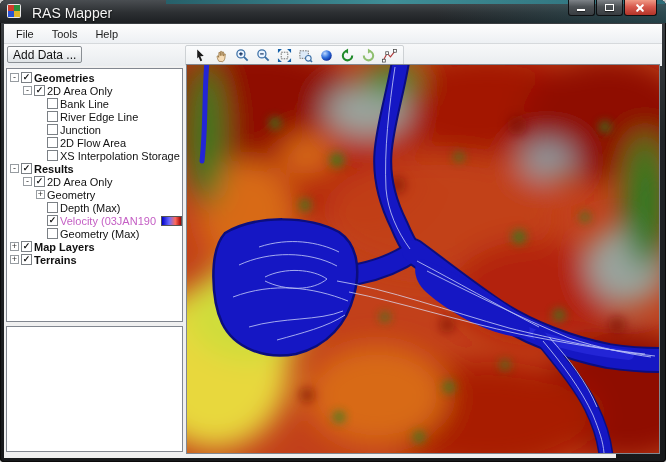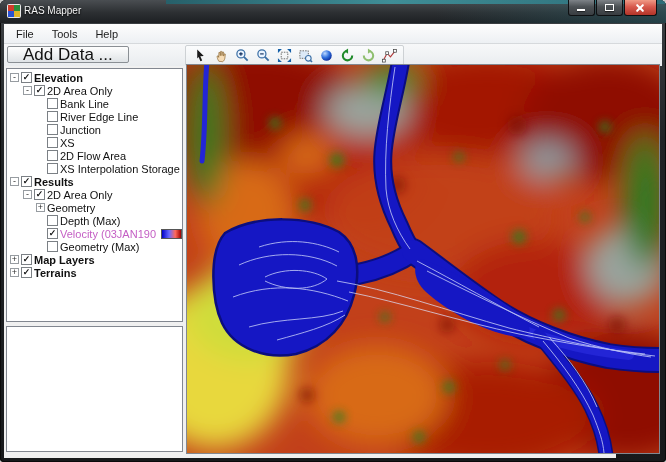--- a/index.html
+++ b/index.html
@@ -7,38 +7,38 @@
     border-radius:6px 6px 4px 4px;overflow:hidden;font-family:"Liberation Sans",sans-serif;
     box-shadow:0 0 0 1px #0a0a0a inset;}
   
   .glass-strip{position:absolute;left:166px;top:0;width:500px;height:4px;
     background:linear-gradient(90deg,#27606a,#3f8d96 45%,#2d6d78);z-index:6;}
   .titlebar{position:absolute;left:0;top:0;right:0;height:23px;
     background:linear-gradient(180deg,#4a4e52,#2c2f32 55%,#1d2023);}
   .titlebar::after{content:"";position:absolute;right:0;top:0;width:230px;height:100%;
     background:linear-gradient(90deg,rgba(45,105,115,0),rgba(45,105,115,0.45));}
   .app-icon{position:absolute;left:7px;top:4px;width:14px;height:14px;z-index:7;}
-  .title-text{position:absolute;left:24px;top:5px;font-size:10px;color:#f4f4f4;
+  .title-text{position:absolute;left:32px;top:5px;font-size:14px;color:#f4f4f4;
     text-shadow:0 1px 2px #000;z-index:7;}
   .win-controls{position:absolute;right:9px;top:0;display:flex;z-index:8;}
   .wbtn{width:25px;height:15px;border:1px solid #0e1012;border-top:none;position:relative;
     background:linear-gradient(180deg,#7d8287,#4c5155 45%,#393d41);border-radius:0 0 3px 3px;margin-left:1px;}
   .wbtn.close{width:31px;background:linear-gradient(180deg,#f09a86,#d85a4e 45%,#b23428);}
   .gl-min{position:absolute;left:8px;bottom:4px;width:8px;height:2px;background:#fff;box-shadow:0 1px 1px rgba(0,0,0,.5);}
   .gl-max{position:absolute;left:8px;top:4px;width:7px;height:5px;border:1px solid #fff;box-shadow:0 1px 1px rgba(0,0,0,.5);}
   .gl-x1,.gl-x2{position:absolute;left:10px;top:6.5px;width:10px;height:2px;background:#fff;border-radius:1px;}
   .gl-x1{transform:rotate(45deg);} .gl-x2{transform:rotate(-45deg);}
   .client{position:absolute;left:4px;top:24px;width:612px;height:434px;background:#f0f0f0;}
   .menubar{position:absolute;left:0;top:0;width:658px;height:20px;
     background:linear-gradient(180deg,#fdfdfd,#edf0f3);border-bottom:1px solid #d6d9dc;
     display:flex;align-items:center;padding-left:3px;box-sizing:border-box;}
   .menu-item{font-size:11px;color:#1c1c1c;padding:2px 9px;}
   .toolbar{position:absolute;left:0;top:20px;width:658px;height:22px;
     background:linear-gradient(180deg,#f7f8f9,#e9ecef);}
-  .add-data{position:absolute;left:3px;top:2px;height:17px;padding:0 15px;font-size:17px;color:#111;
+  .add-data{position:absolute;left:3px;top:2px;height:17px;padding:0 5px;font-size:12px;color:#111;
     border:1px solid #8a8f94;border-radius:2px;background:linear-gradient(180deg,#fefefe,#dfe3e6);
     display:flex;align-items:center;}
   .iconstrip{position:absolute;left:181px;top:1px;height:19px;display:flex;align-items:center;gap:3px;
     padding:0 5px;border:1px solid #cdd1d4;border-radius:2px;background:linear-gradient(180deg,#fbfcfd,#eceff1);}
   .tbtn{width:18px;height:17px;display:flex;align-items:center;justify-content:center;}
   .tree-panel{position:absolute;left:2px;top:44px;width:177px;height:254px;background:#fff;
     border:1px solid #828790;box-sizing:border-box;padding-top:2px;overflow:hidden;}
   .lower-panel{position:absolute;left:2px;top:302px;width:177px;height:126px;background:#fff;
     border:1px solid #828790;box-sizing:border-box;}
   .map-panel{position:absolute;left:182px;top:40px;width:474px;height:390px;border:1px solid #828790;
@@ -173,46 +173,41 @@
               <rect x="12.3" y="1.5" width="3" height="3" fill="#fff" stroke="#444" stroke-width="0.8"></rect>
             </svg>
         </span>
       </div>
     </div>
 
     <div class="tree-panel">
       <div class="trow lvl0 grp">
         <span class="expander">-</span>
         <span class="checkbox checked"></span>
-        <span class="tlabel">Elevation</span>
+        <span class="tlabel">Geometries</span>
       </div>
       <div class="trow lvl1">
         <span class="expander">-</span>
         <span class="checkbox checked"></span>
         <span class="tlabel">2D Area Only</span>
       </div>
       <div class="trow lvl2">
         <span class="expander"></span>
         <span class="checkbox"></span>
         <span class="tlabel">Bank Line</span>
       </div>
       <div class="trow lvl2">
         <span class="expander"></span>
         <span class="checkbox"></span>
         <span class="tlabel">River Edge Line</span>
       </div>
       <div class="trow lvl2">
         <span class="expander"></span>
         <span class="checkbox"></span>
         <span class="tlabel">Junction</span>
-      </div>
-      <div class="trow lvl2">
-        <span class="expander"></span>
-        <span class="checkbox"></span>
-        <span class="tlabel">XS</span>
       </div>
       <div class="trow lvl2">
         <span class="expander"></span>
         <span class="checkbox"></span>
         <span class="tlabel">2D Flow Area</span>
       </div>
       <div class="trow lvl2">
         <span class="expander"></span>
         <span class="checkbox"></span>
         <span class="tlabel">XS Interpolation Storage</span>

